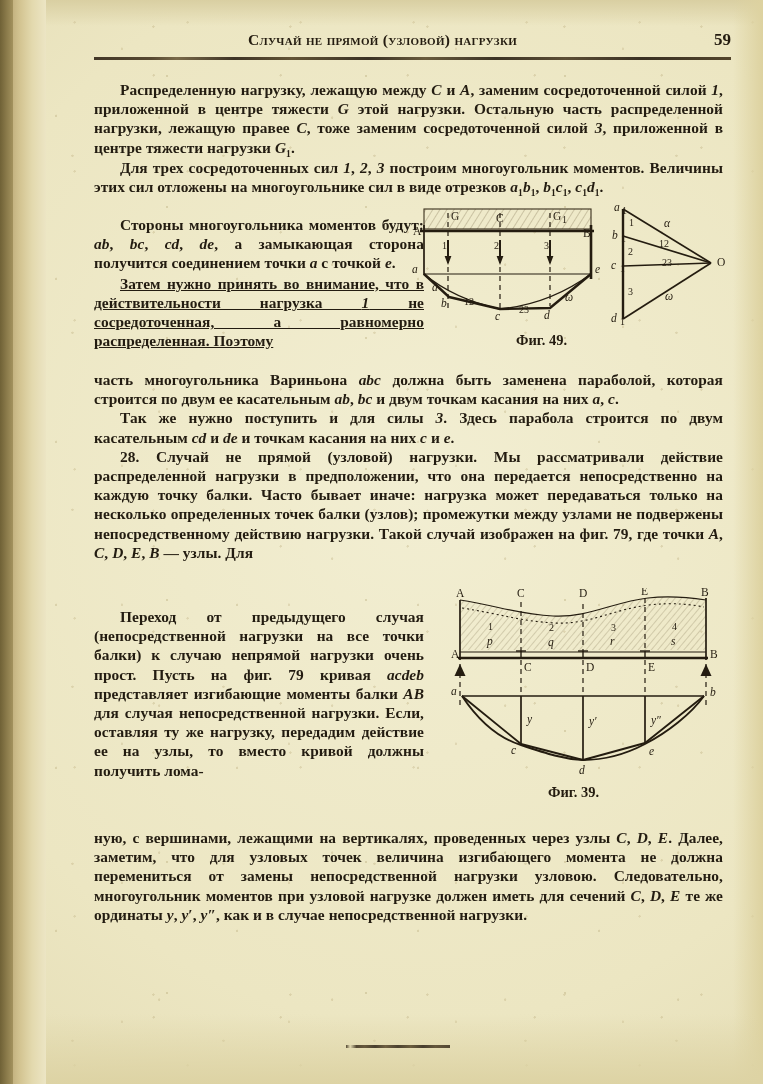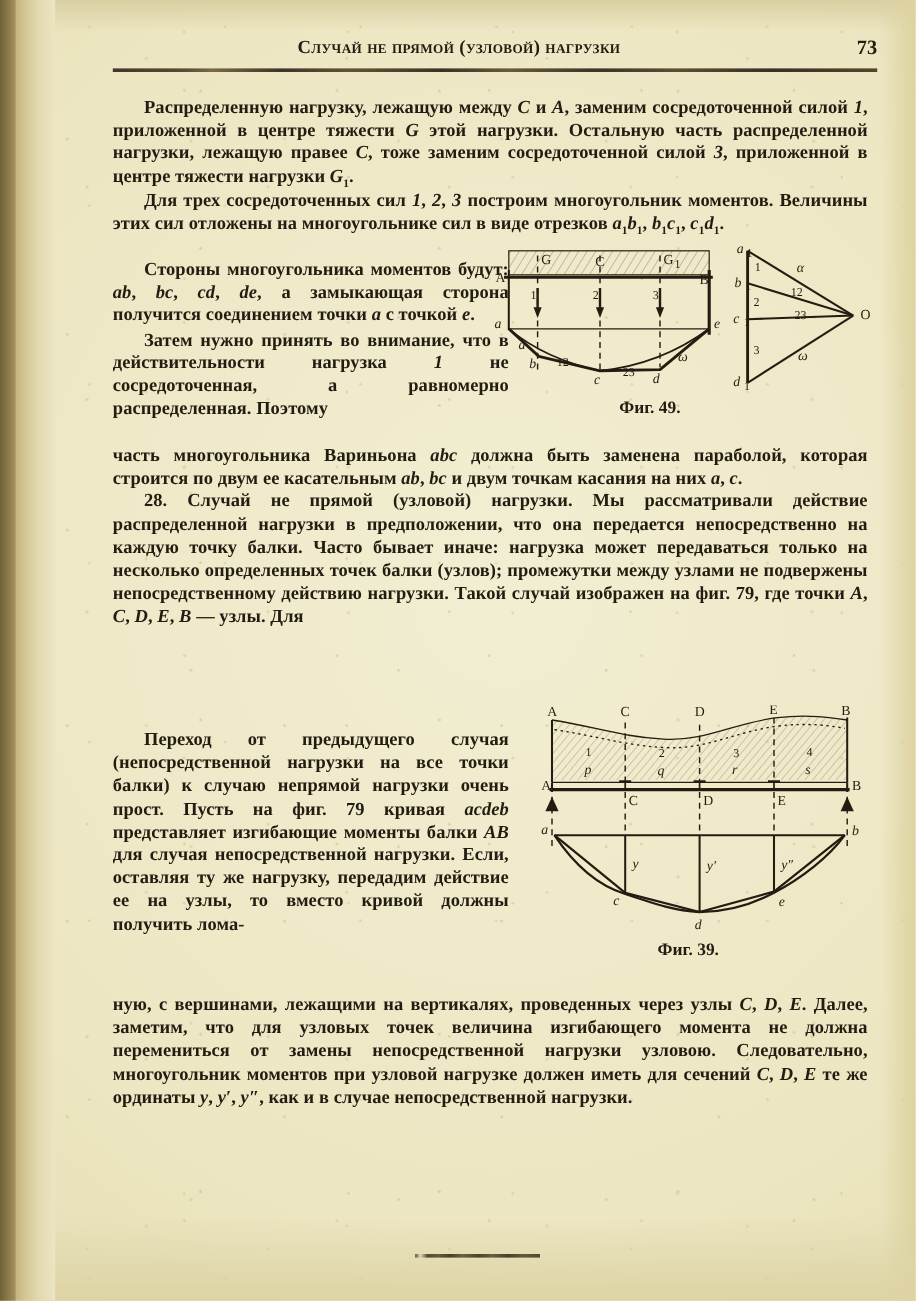--- a/index.html
+++ b/index.html
@@ -156,35 +156,35 @@
 <div id="edge-top"></div>
 <div id="edge-right"></div>
 <div id="edge-bottom"></div>
 <div id="gutter-left"></div>
 <div id="gutter-left-dark"></div>
 
 <div id="page" class="ink">
 
   <div id="header">
     <div id="running-title">Случай не прямой (узловой) нагрузки</div>
-    <div id="folio">73</div>
+    <div id="folio">59</div>
   </div>
   <div id="header-rule"></div>
 
   <div class="col" style="top:80px;">
     <p>Распределенную нагрузку, лежащую между <i>C</i> и <i>A</i>, заменим сосредоточенной силой <i>1</i>, приложенной в центре тяжести <i>G</i> этой нагрузки. Остальную часть распределенной нагрузки, лежащую правее <i>C</i>, тоже заменим сосредоточенной силой <i>3</i>, приложенной в центре тяжести нагрузки <i>G</i><sub>1</sub>.</p>
   </div>
 
   <div class="col" style="top:158px;">
     <p>Для трех сосредоточенных сил <i>1</i>, <i>2</i>, <i>3</i> построим многоугольник моментов. Величины этих сил отложены на многоугольнике сил в виде отрезков <i>a</i><sub>1</sub><i>b</i><sub>1</sub>, <i>b</i><sub>1</sub><i>c</i><sub>1</sub>, <i>c</i><sub>1</sub><i>d</i><sub>1</sub>.</p>
   </div>
 
   <div class="col wrapcol" style="top:215px;">
     <p>Стороны многоугольника моментов будут: <i>ab</i>, <i>bc</i>, <i>cd</i>, <i>de</i>, а замыкающая сторона получится соединением точки <i>a</i> с точкой <i>e</i>.</p>
-    <p style="margin-top:1px;">Затем нужно принять во внимание, что в действительности нагрузка <i>1</i> не сосредоточенная, а равномерно распределенная. Поэтому</p>
+    <p style="margin-top:1px;text-decoration:underline;">Затем нужно принять во внимание, что в действительности нагрузка <i>1</i> не сосредоточенная, а равномерно распределенная. Поэтому</p>
   </div>
 
   <div class="fig" style="left:392px;top:203px;">
     <svg width="330" height="132" viewBox="0 0 330 132">
 
       <defs>
         <pattern id="h78" width="6" height="6" patternTransform="rotate(32)" patternUnits="userSpaceOnUse">
           <line x1="0" y1="0" x2="0" y2="6" stroke="#6b5c3c" stroke-width="1"></line>
         </pattern>
       </defs>
@@ -258,20 +258,21 @@
       <text class="lbl" x="256" y="24">α</text>
       <text class="num" x="251" y="44">12</text>
       <text class="num" x="254" y="63">23</text>
       <text class="lbl" x="257" y="97">ω</text>
     </svg>
     <div class="figcap" style="left:108px;top:129px;">Фиг. 49.</div>
   </div>
 
   <div class="col" style="top:370px;">
     <p class="cont">часть многоугольника Вариньона <i>abc</i> должна быть заменена параболой, которая строится по двум ее касательным <i>ab</i>, <i>bc</i> и двум точкам касания на них <i>a</i>, <i>c</i>.</p>
+    <p>Так же нужно поступить и для силы <i>3</i>. Здесь парабола строится по двум касательным <i>cd</i> и <i>de</i> и точкам касания на них <i>c</i> и <i>e</i>.</p>
     <p><b>28. Случай не прямой (узловой) нагрузки.</b> Мы рассматривали действие распределенной нагрузки в предположении, что она передается непосредственно на каждую точку балки. Часто бывает иначе: нагрузка может передаваться только на несколько определенных точек балки (узлов); промежутки между узлами не подвержены непосредственному действию нагрузки. Такой случай изображен на фиг. 79, где точки <i>A</i>, <i>C</i>, <i>D</i>, <i>E</i>, <i>B</i> — узлы. Для</p>
   </div>
 
   <div class="col wrapcol" style="top:601px;">
     <p style="margin-top:6px;">Переход от предыдущего случая (непосредственной нагрузки на все точки балки) к случаю непрямой нагрузки очень прост. Пусть на фиг. 79 кривая <i>acdeb</i> представляет изгибающие моменты балки <i>AB</i> для случая непосредственной нагрузки. Если, оставляя ту же нагрузку, передадим действие ее на узлы, то вместо кривой должны получить лома-</p>
   </div>
 
   <div class="fig" style="left:432px;top:588px;">
     <svg width="290" height="200" viewBox="0 0 290 200">
       <defs>

